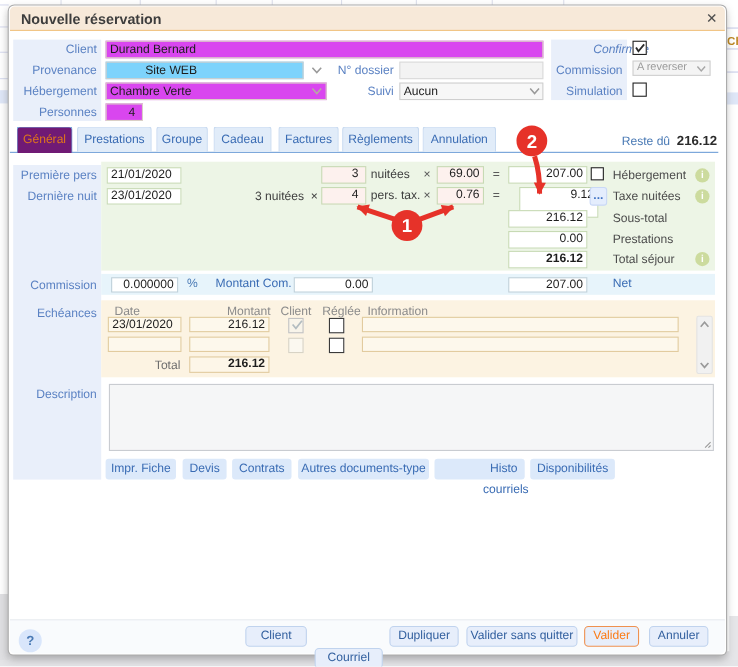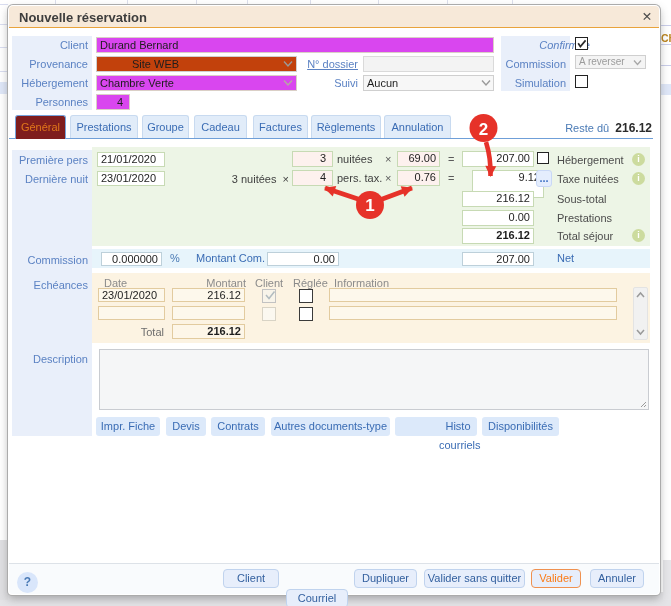--- a/index.html
+++ b/index.html
@@ -57,28 +57,28 @@
 
 <div class="abs" style="left:12px; top:36px; width:80px; height:74px; background:#e9effa;"></div>
 <div class="abs" style="left:12px; top:150px; width:80px; height:286px; background:#e9effa;"></div>
 
 <div class="abs" style="left:501px; top:36px; width:69px; height:55px; background:#e9effa;"></div>
 
 <div class="lbl" style="left:11px; top:37px; width:77px;">Client</div>
 <div class="lbl" style="left:11px; top:56px; width:77px;">Provenance</div>
 <div class="lbl" style="left:11px; top:75px; width:77px;">Hébergement</div>
 <div class="lbl" style="left:11px; top:94px; width:77px;">Personnes</div>
-<div class="lbl" style="left:270px; top:56px; width:88px;text-decoration:underline;">N° dossier</div>
+<div class="lbl" style="left:270px; top:56px; width:88px;">N° dossier</div>
 <div class="lbl" style="left:270px; top:75px; width:88px;">Suivi</div>
 <div class="lbl" style="left:525px; top:37px; width:65px;font-style:italic;">Confirmée</div>
 <div class="lbl" style="left:501px; top:56px; width:65px;">Commission</div>
 <div class="lbl" style="left:501px; top:75px; width:65px;">Simulation</div>
 
 <div class="inp" style="left:96px; top:37px; width:398px; height:16px;">Durand Bernard</div>
-<div class="inp" style="left:96px; top:56px; width:201px; height:16px; background:#c2410c; border-color:#cfcfcf;padding-left:35px;">Site WEB</div>
+<div class="inp" style="left:96px; top:56px; width:180px; height:16px; background:#7dd3fc; border-color:#cfcfcf;padding-left:35px;">Site WEB</div>
 <svg class="abs" style="left:283px; top:60px;" width="10" height="8" viewBox="0 0 10 8">
       <polyline points="1,1.5 5,6 9,1.5" fill="none" stroke="#9a9a9a" stroke-width="1.4"></polyline>
     </svg>
 <div class="inp" style="left:363px; top:56px; width:131px; height:16px; background:#f3f3f3; border-color:#dadada;"></div>
 <div class="inp" style="left:96px; top:75px; width:201px; height:16px;">Chambre Verte</div>
 <svg class="abs" style="left:283px; top:79px;" width="10" height="8" viewBox="0 0 10 8">
       <polyline points="1,1.5 5,6 9,1.5" fill="none" stroke="#b7a9a2" stroke-width="1.4"></polyline>
     </svg>
 <div class="inp" style="left:363px; top:75px; width:131px; height:16px; background:#f7f7f7; border-color:#cfcfcf;">Aucun</div>
 <svg class="abs" style="left:481px; top:79px;" width="10" height="8" viewBox="0 0 10 8">
@@ -90,21 +90,21 @@
 <svg class="abs" style="left:575px; top:37px;" width="13" height="13" viewBox="0 0 13 13">
       <polyline points="3.2,6.2 5.4,9.6 10.6,3.4" fill="none" stroke="#2b2b2b" stroke-width="1.7"></polyline>
     </svg>
 <div class="inp" style="left:575px; top:55px; width:71px; height:14px; background:#f4f4f4; border-color:#cfcfcf; color:#9b9b9b; font-size:10px; line-height:12px;">A reverser</div>
 <svg class="abs" style="left:633px; top:59px;" width="9" height="7" viewBox="0 0 9 7">
       <polyline points="1,1.5 4.5,5.5 8,1.5" fill="none" stroke="#a7a7a7" stroke-width="1.3"></polyline>
     </svg>
 <div class="cb" style="left:575px; top:75px; width:13px; height:13px;"></div>
 
 <div class="abs" style="left:9px; top:138px; width:644px; height:1px; background:#6f9fd8;"></div>
-<div class="tab" style="left:15px; width:51px; background:#7f1d1d; border-color:#76a3db; color:#e0761a; height:24px;">Général</div>
+<div class="tab" style="left:15px; width:51px; background:#701a75; border-color:#76a3db; color:#e0761a; height:24px;">Général</div>
 <div class="tab" style="left:70px; width:68px;">Prestations</div>
 <div class="tab" style="left:142px; width:47px;">Groupe</div>
 <div class="tab" style="left:194px; width:53px;">Cadeau</div>
 <div class="tab" style="left:253px; width:55px;">Factures</div>
 <div class="tab" style="left:311px; width:70px;">Règlements</div>
 <div class="tab" style="left:384px; width:67px;">Annulation</div>
 <div class="abs" style="left:500px; top:121px; width:152px; text-align:right; font-size:11px; color:#4a7ab5;">Reste dû&nbsp; <b style="color:#2b2b2b; font-size:12px;">216.12</b></div>
 
 <div class="abs" style="left:92px; top:147px; width:558px; height:99px; background:#edf5e6;"></div>
 <div class="lbl" style="left:11px; top:152px; width:77px;">Première pers</div>

